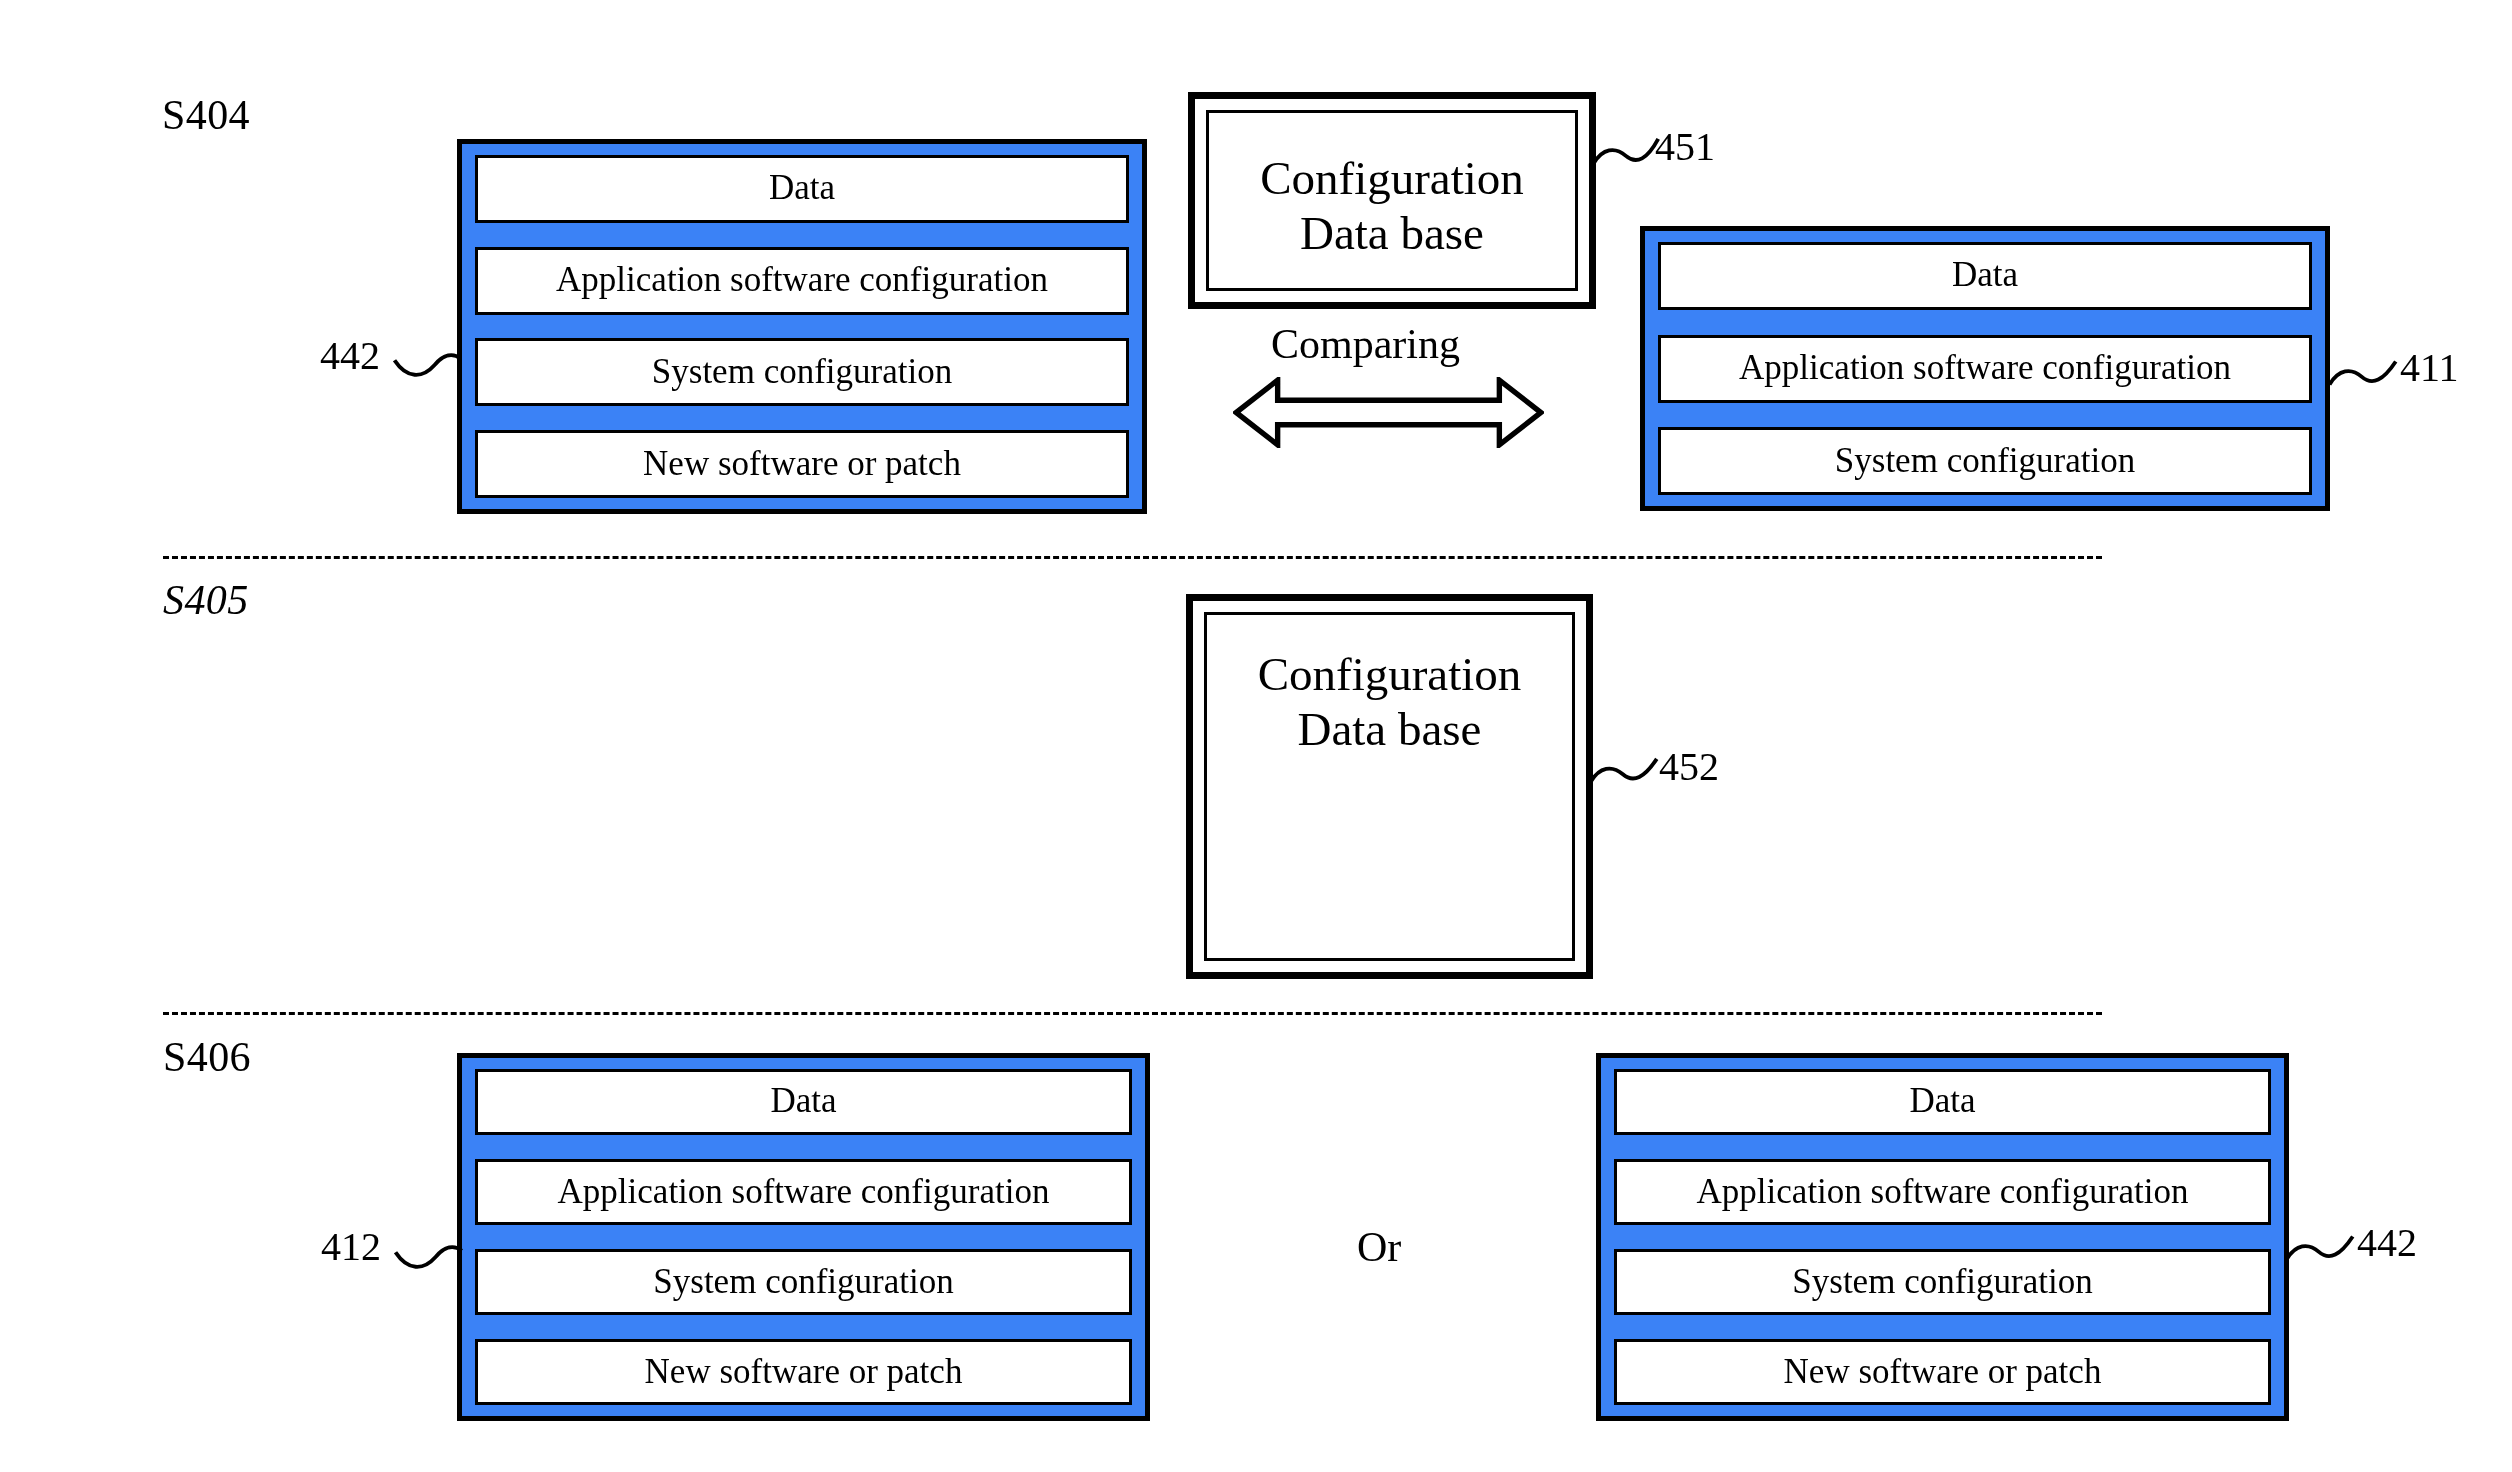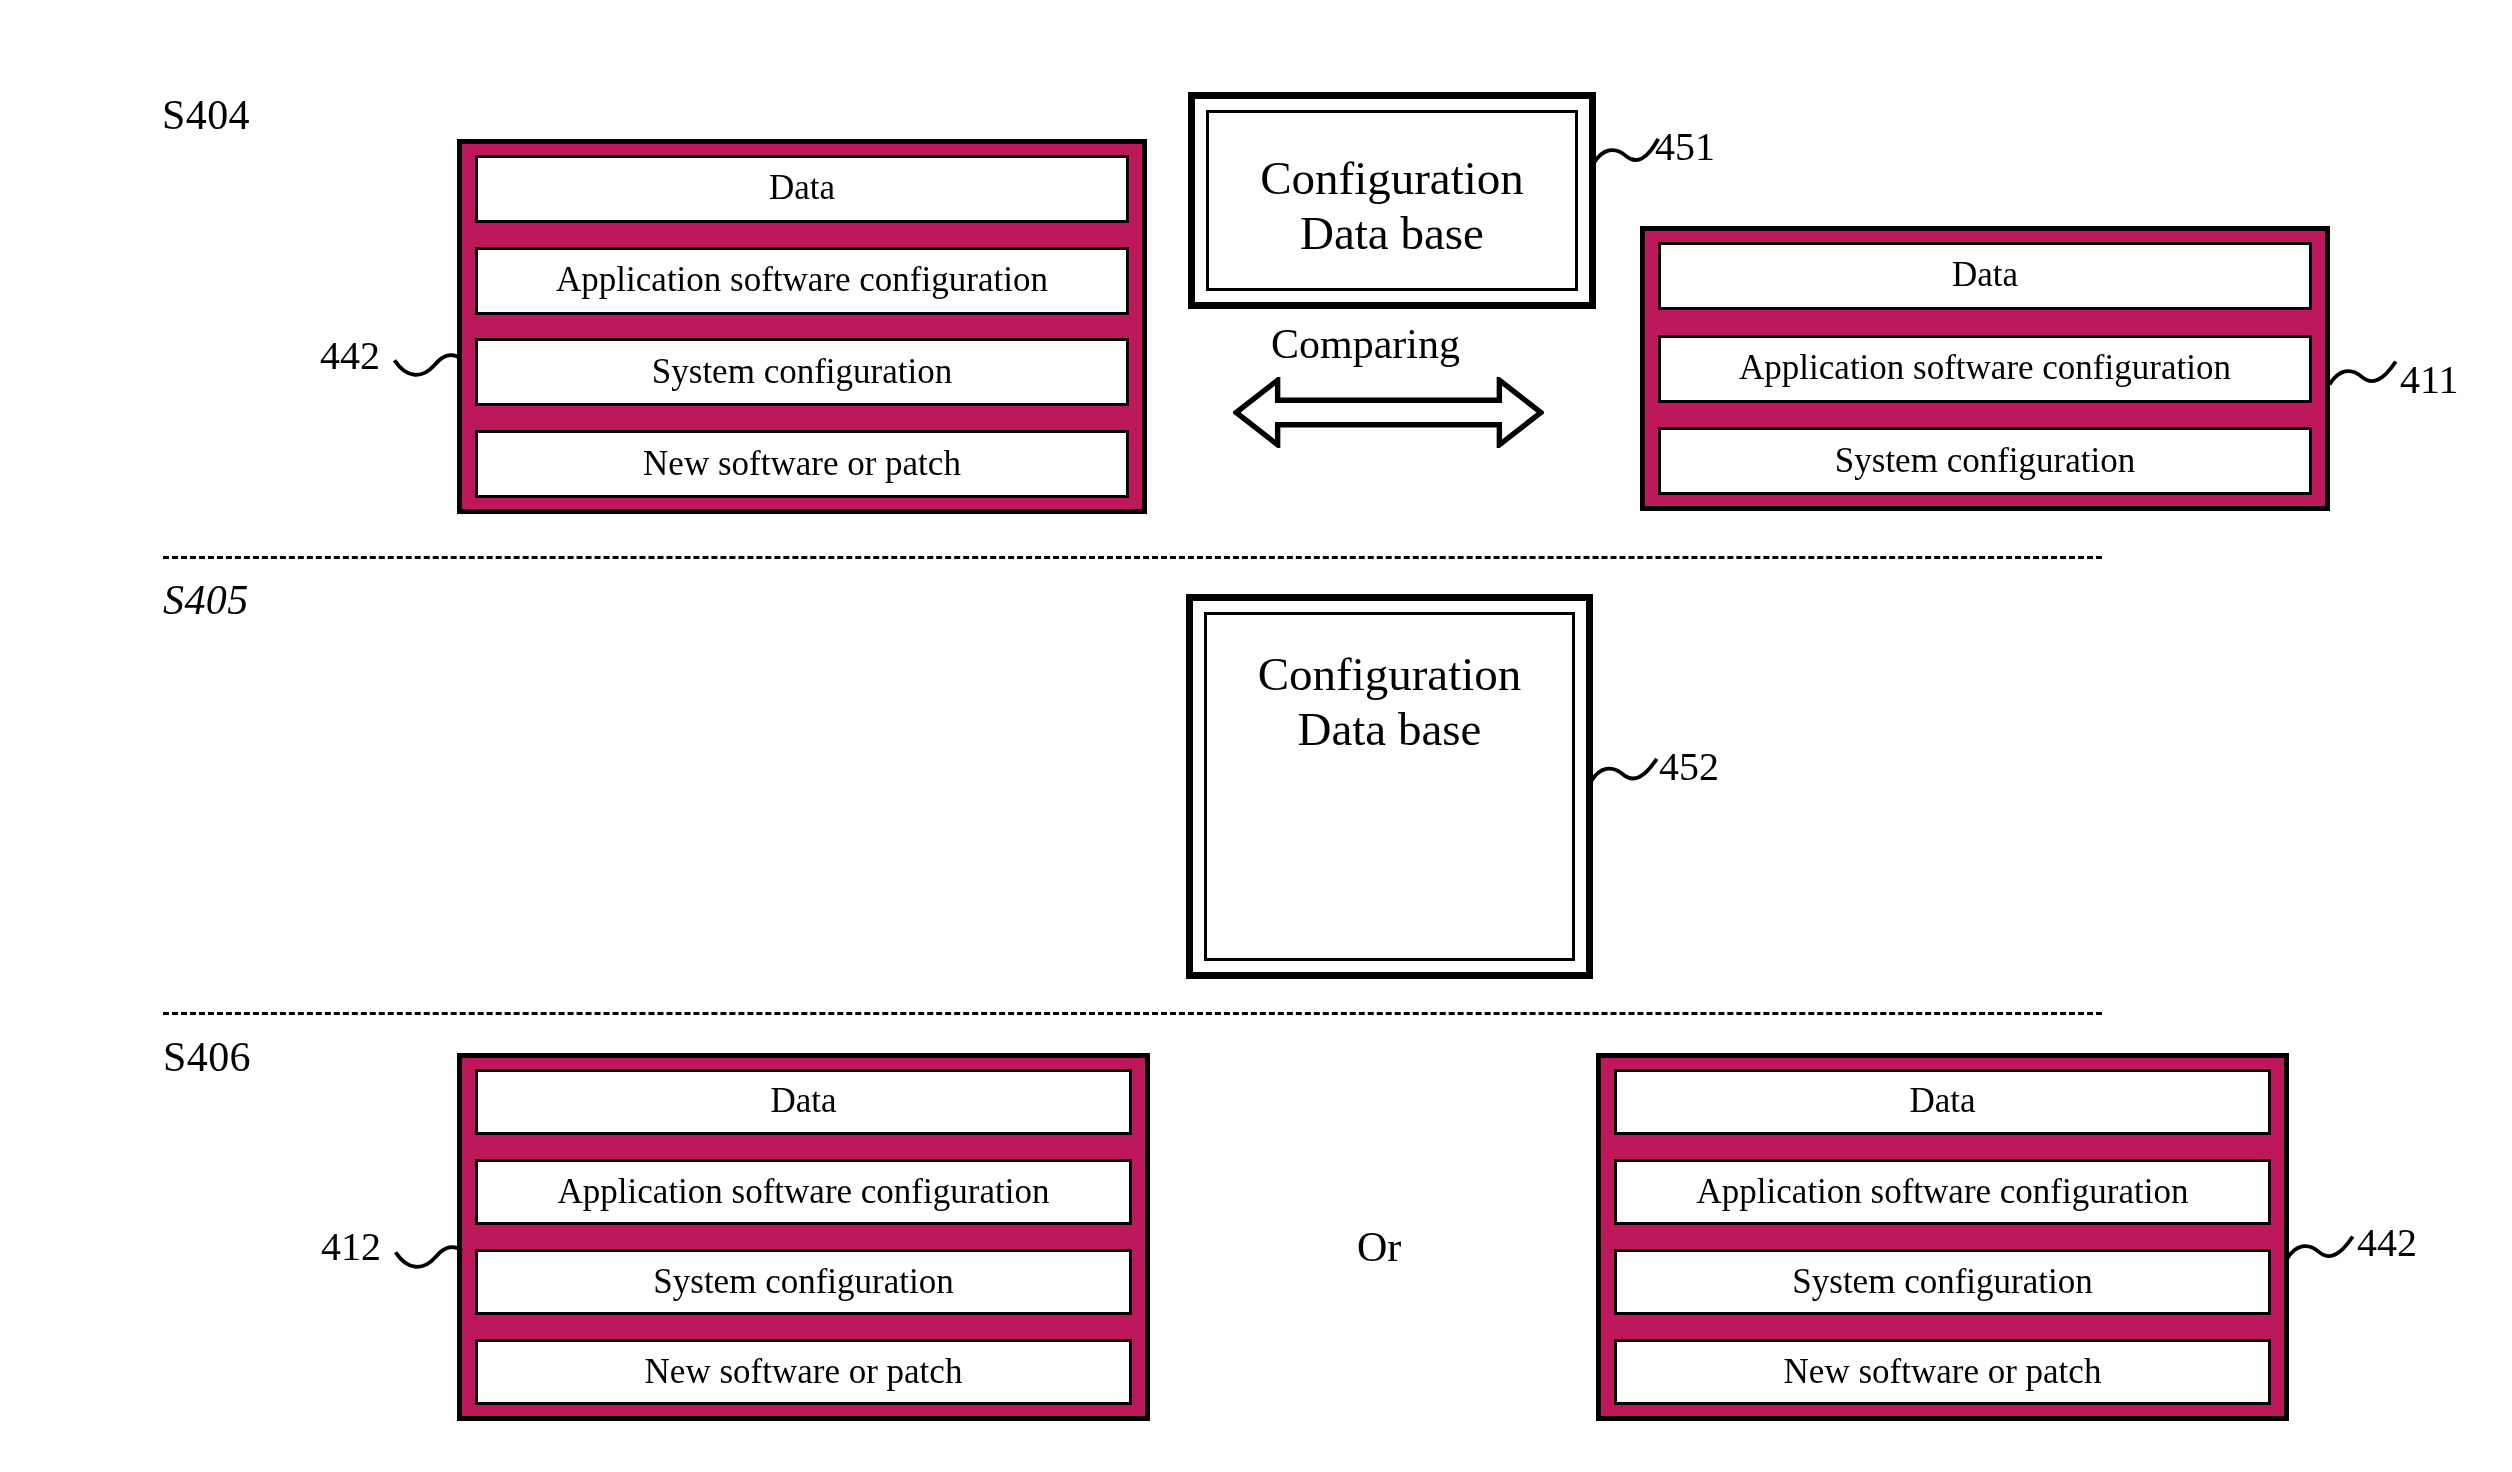--- a/index.html
+++ b/index.html
@@ -32,21 +32,21 @@
     position: absolute;
     height: 0;
     border-top: 3.8px dashed #000000;
   }
 
   
   .stack-box {
     position: absolute;
     box-sizing: border-box;
     border: 5.4px solid #000000;
-    background: #be185d;
+    background: #3b82f6;
     display: flex;
     flex-direction: column;
     justify-content: space-between;
     padding: 10.8px 13px;
   }
   .stack-row {
     box-sizing: border-box;
     border: 3.1px solid #000000;
     background: #ffffff;
     display: flex;
@@ -171,21 +171,21 @@
     <div class="stack-row" style="height:68px;">
       <span>Data</span>
     </div>
     <div class="stack-row" style="height:68px;">
       <span>Application software configuration</span>
     </div>
     <div class="stack-row" style="height:68px;">
       <span>System configuration</span>
     </div>
   </div>
-  <div class="ref-num" style="left:2400px; top:348px;margin-top:12px;">411</div>
+  <div class="ref-num" style="left:2400px; top:348px;">411</div>
   <svg class="leader" style="left:2328px; top:346px;" width="77" height="54" viewBox="0 0 100 70">
     <path d="M2 50 C 14 30, 30 28, 44 40 C 58 52, 72 44, 88 20" fill="none" stroke="#000" stroke-width="5"></path>
   </svg>
 
   <div class="separator" style="left:163px; top:556px; width:1939px;"></div>
 
   <div class="step-label" style="left:163px; top:579px;font-style:italic;">S405</div>
 
   <div class="db-box" style="left:1186px; top:594px; width:407px; height:385px;">
     <div class="db-inner">

